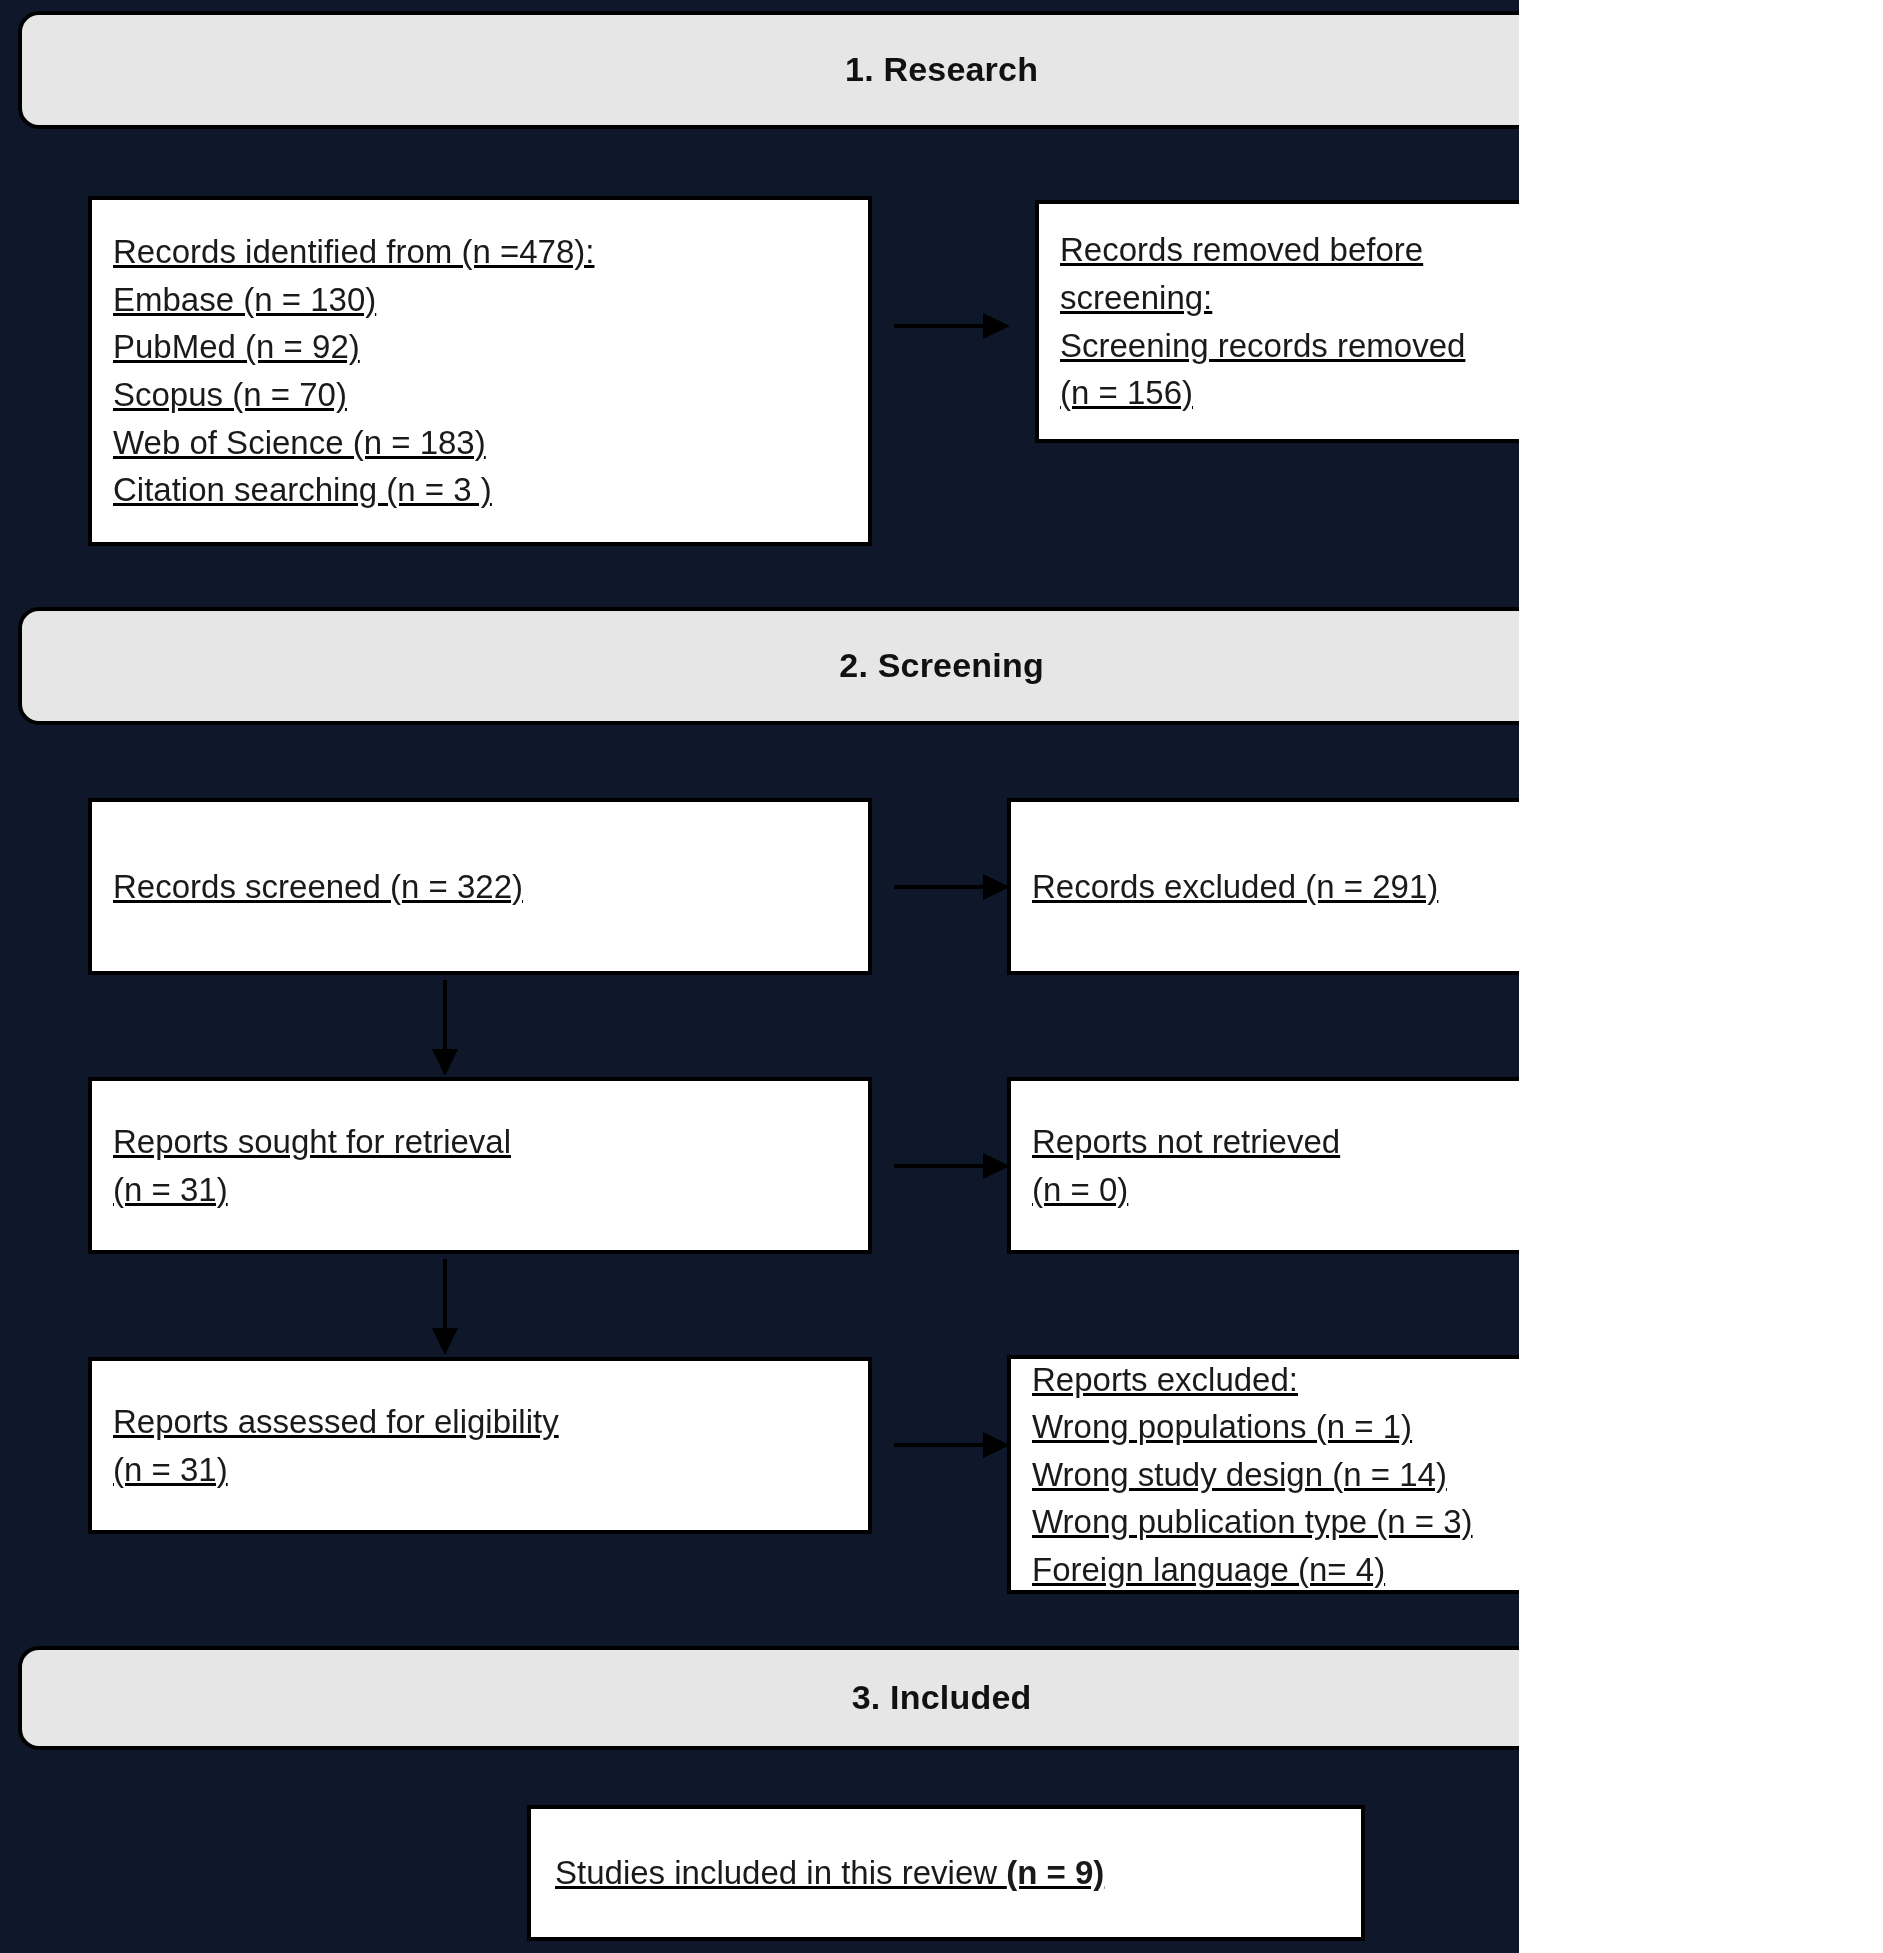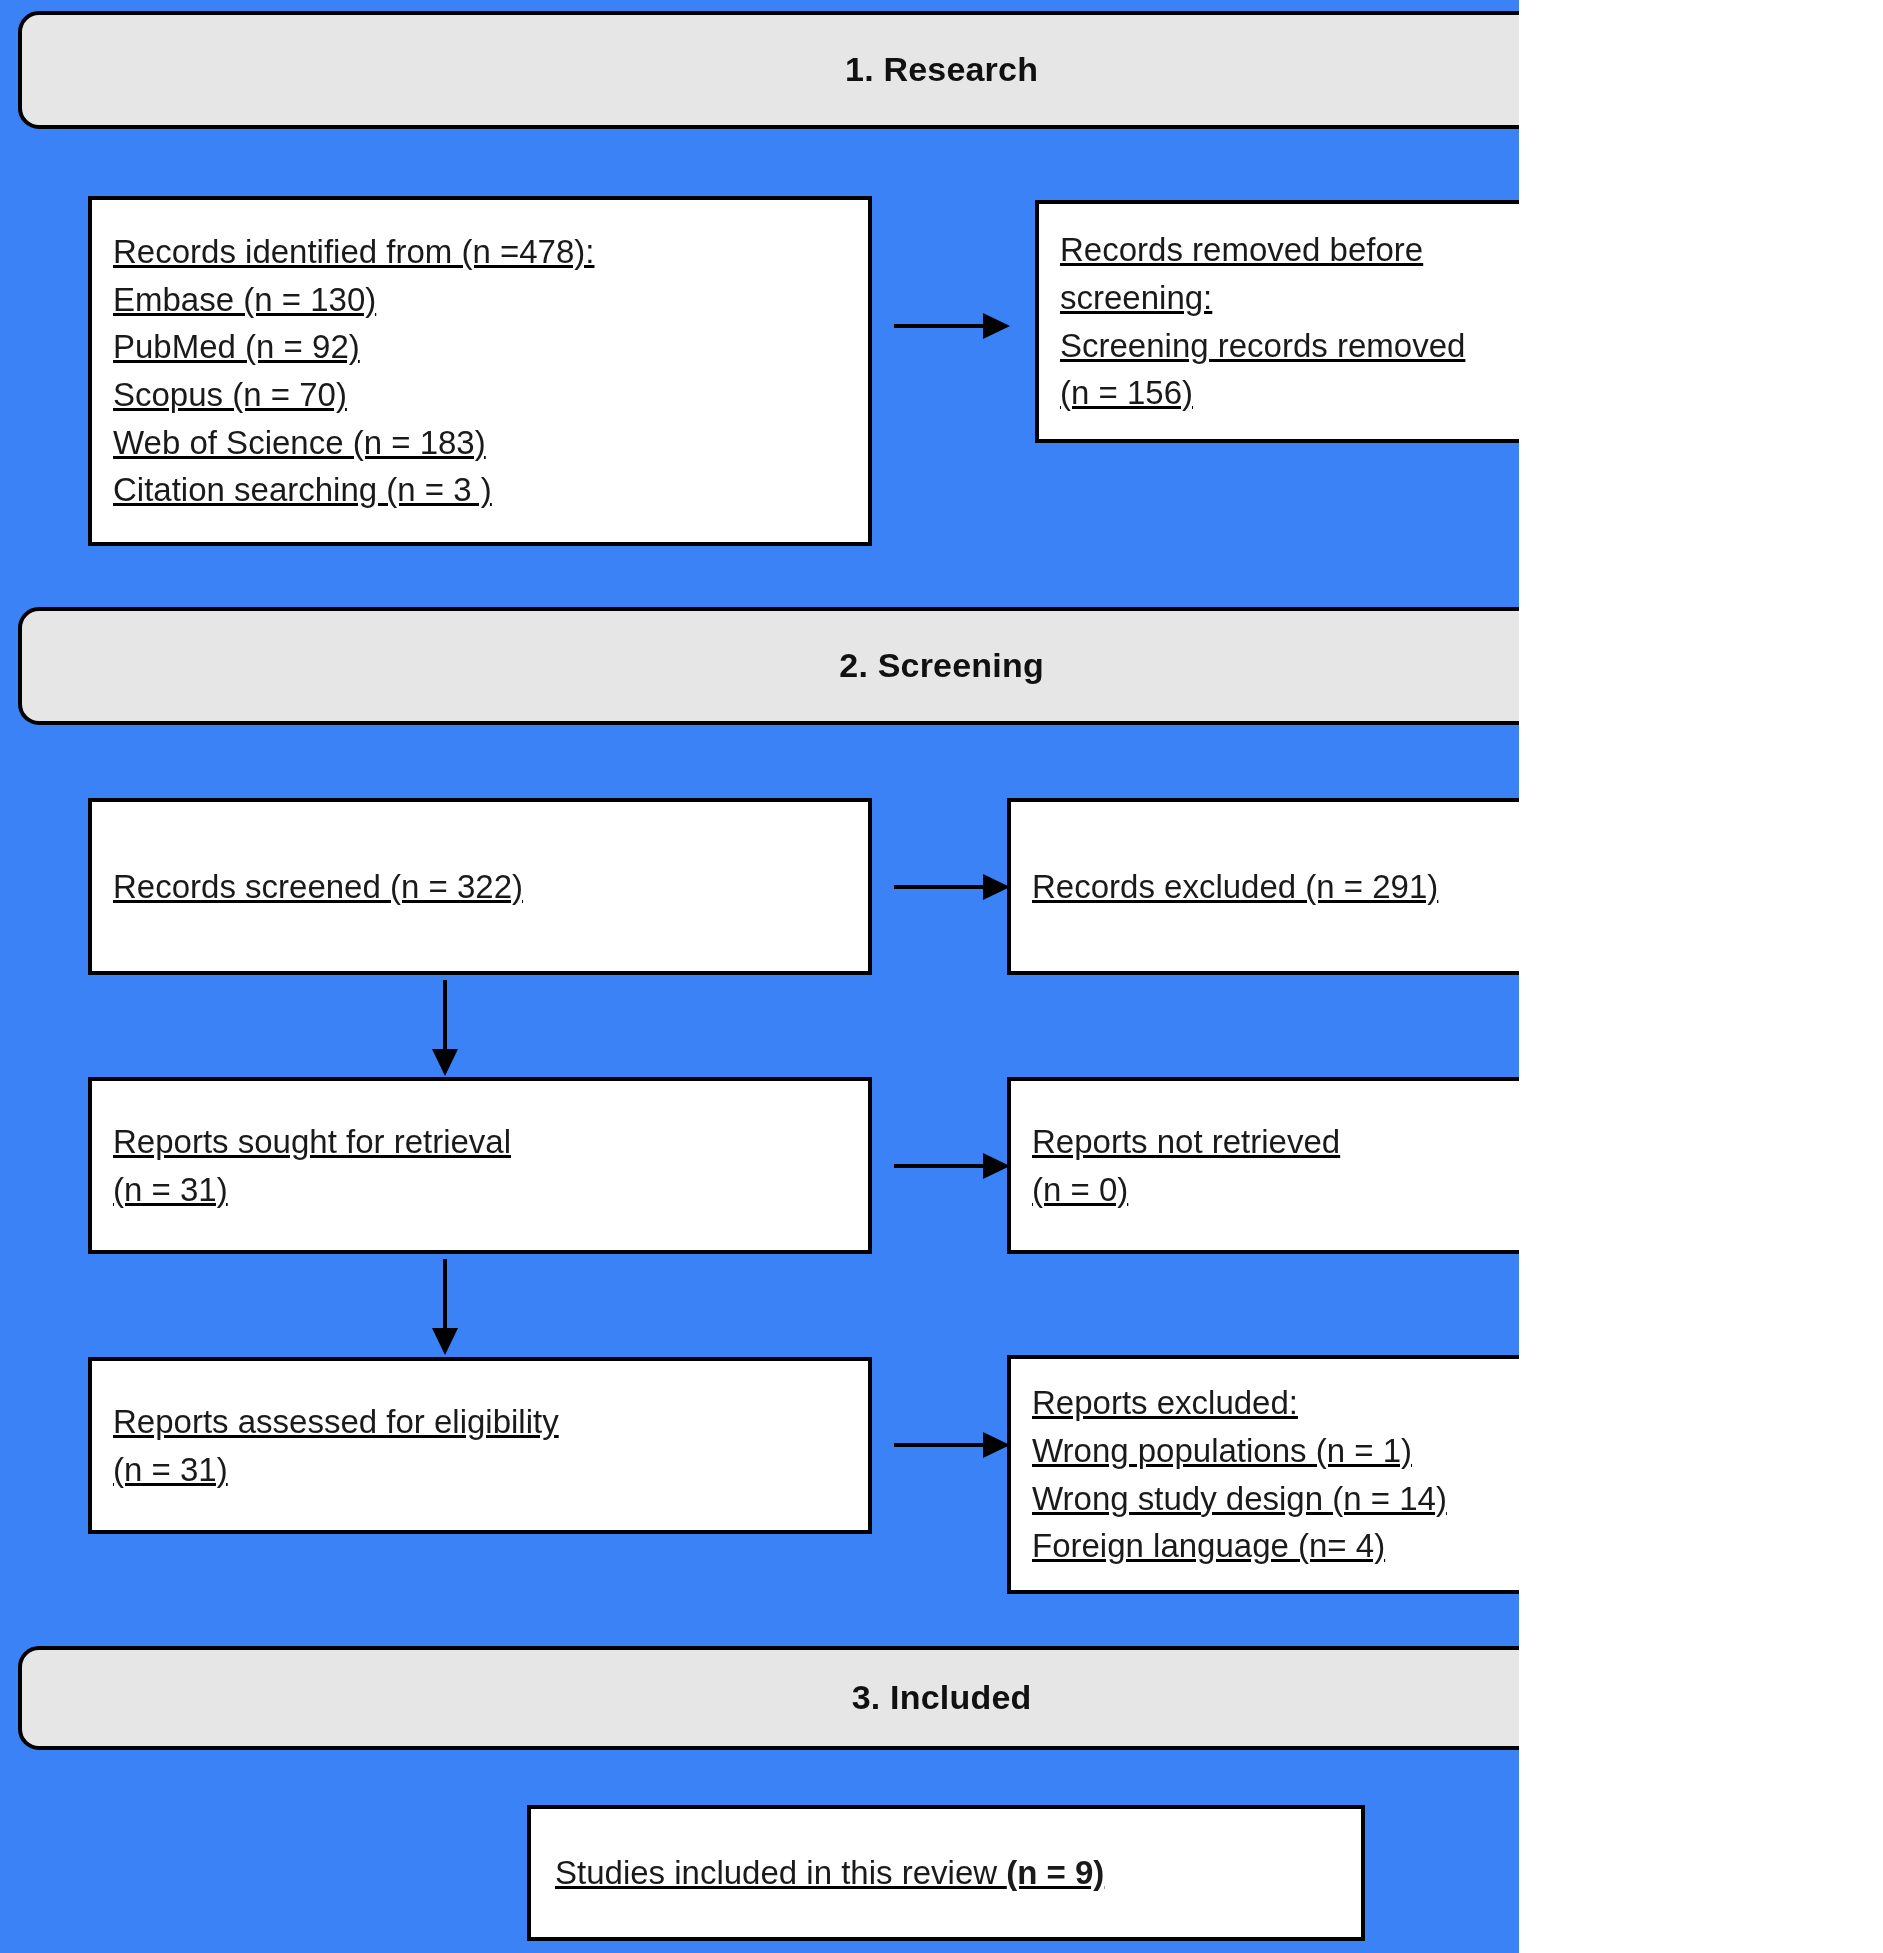--- a/index.html
+++ b/index.html
@@ -6,21 +6,21 @@
   html, body {
     margin: 0;
     padding: 0;
     background: #ffffff;
   }
 
   #canvas {
     position: relative;
     width: 1519px;
     height: 1954px;
-    background: #3b82f6;
+    background: #0f172a;
     font-family: "Liberation Sans", sans-serif;
     overflow: hidden;
   }
 
   
   .banner {
     position: absolute;
     box-sizing: border-box;
     background: #e6e6e6;
     border: 4px solid #000000;
@@ -186,20 +186,21 @@
 
   <div class="arrow-h" style="left:894px; top:1429px; width:116px;">
     <div class="shaft"></div>
     <div class="head"></div>
   </div>
 
   <div class="node" style="left:1007px; top:1355px; width:777px; height:239px;">
     <div class="line">Reports excluded:</div>
     <div class="line">Wrong populations (n = 1)</div>
     <div class="line">Wrong study design (n = 14)</div>
+    <div class="line">Wrong publication type (n = 3)</div>
     <div class="line">Foreign language (n= 4)</div>
   </div>
 
   <div class="banner" style="left:17.6px; top:1646px; width:1848px; height:104px;">
     <span class="banner-label">3. Included</span>
   </div>
 
   <div class="node center-text" style="left:527px; top:1805px; width:838px; height:136px;padding-left:24px;">
     <div class="line"><span>Studies included in this review </span><b>(n = 9)</b></div>
   </div>

